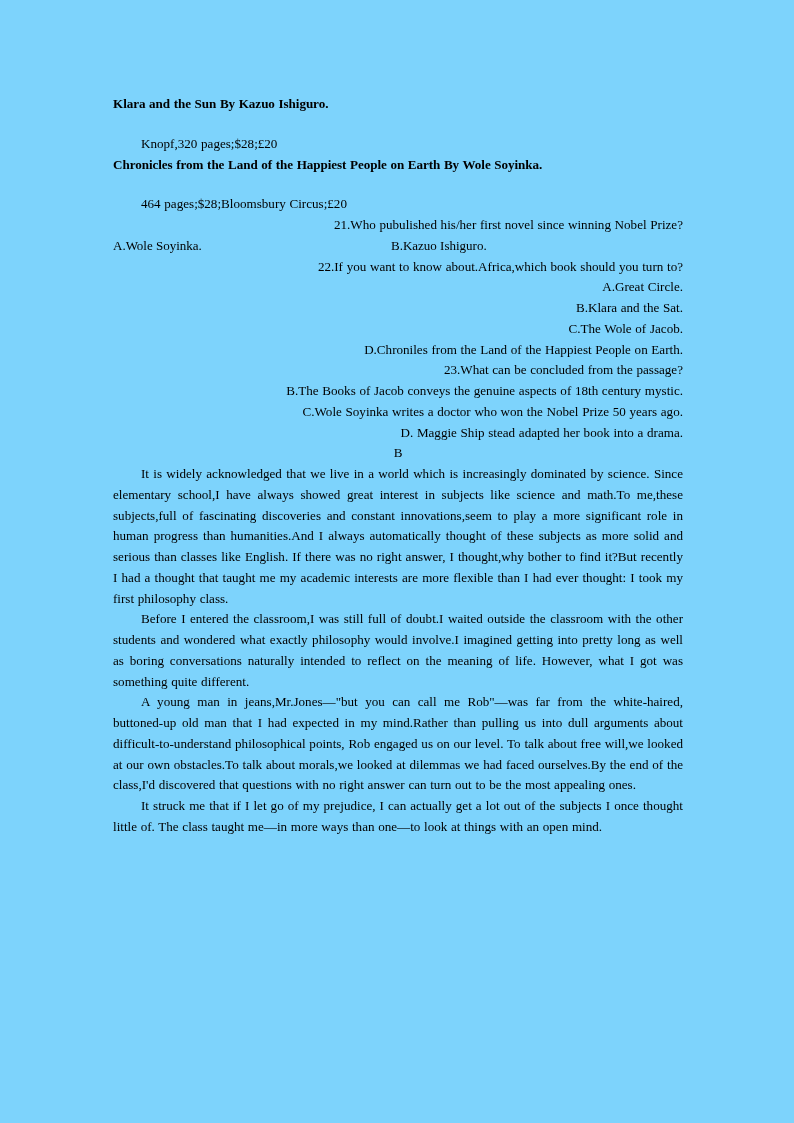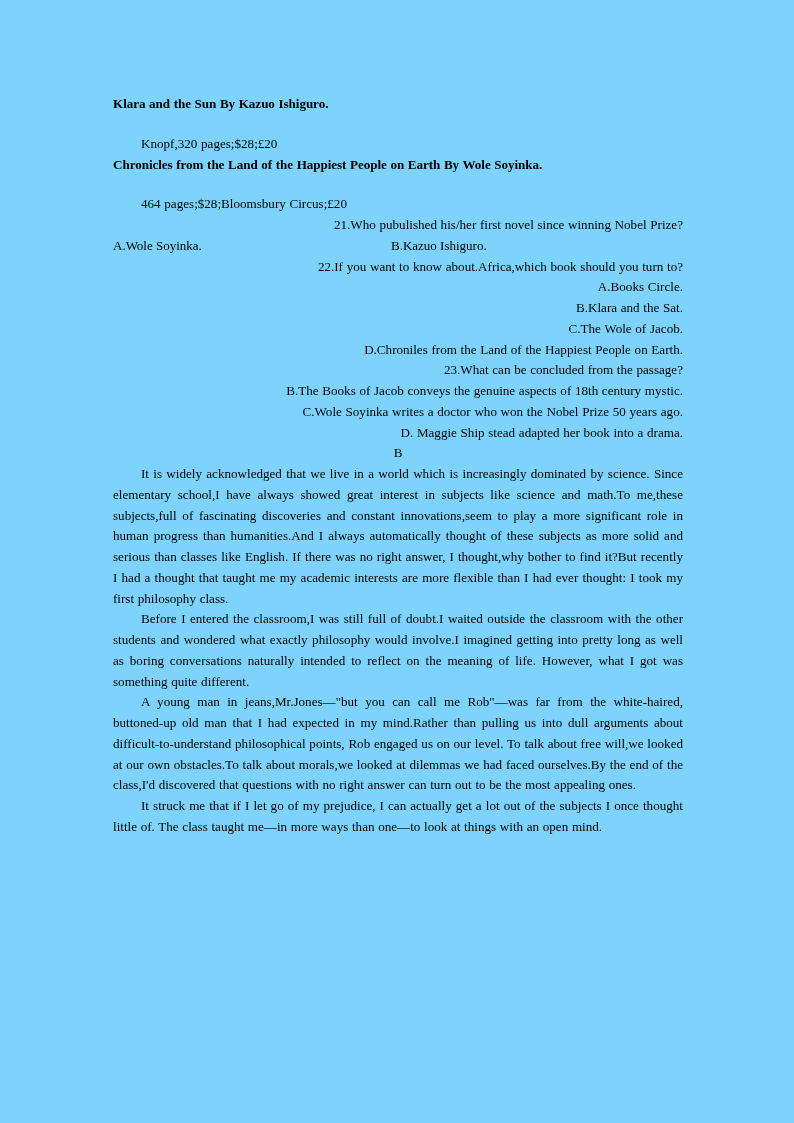--- a/index.html
+++ b/index.html
@@ -101,21 +101,21 @@
     <p class="blk heading">Chronicles from the Land of the Happiest People on Earth By Wole Soyinka.</p>
     <p class="blk indent">464 pages;$28;Bloomsbury Circus;£20</p>
 
     <p class="blk line">21.Who pubulished his/her first novel since winning Nobel Prize?</p>
     <div class="opt-row">
       <span class="opt-left">A.Wole Soyinka.</span>
       <span class="opt-right">B.Kazuo Ishiguro.</span>
     </div>
 
     <p class="blk line">22.If you want to know about.Africa,which book should you turn to?</p>
-    <p class="blk line">A.Books Circle.</p>
+    <p class="blk line">A.Great Circle.</p>
     <p class="blk line">B.Klara and the Sat.</p>
     <p class="blk line">C.The Wole of Jacob.</p>
     <p class="blk line">D.Chroniles from the Land of the Happiest People on Earth.</p>
 
     <p class="blk line">23.What can be concluded from the passage?</p>
     <p class="blk line">B.The Books of Jacob conveys the genuine aspects of 18th century mystic.</p>
     <p class="blk line">C.Wole Soyinka writes a doctor who won the Nobel Prize 50 years ago.</p>
     <p class="blk line">D. Maggie Ship stead adapted her book into a drama.</p>
 
     <p class="blk center">B</p>

